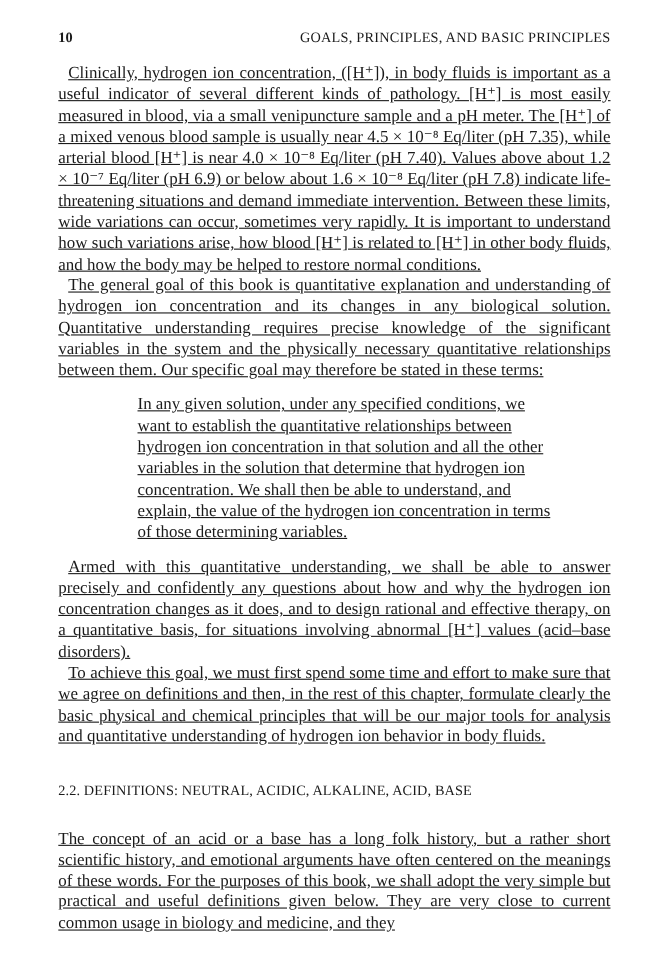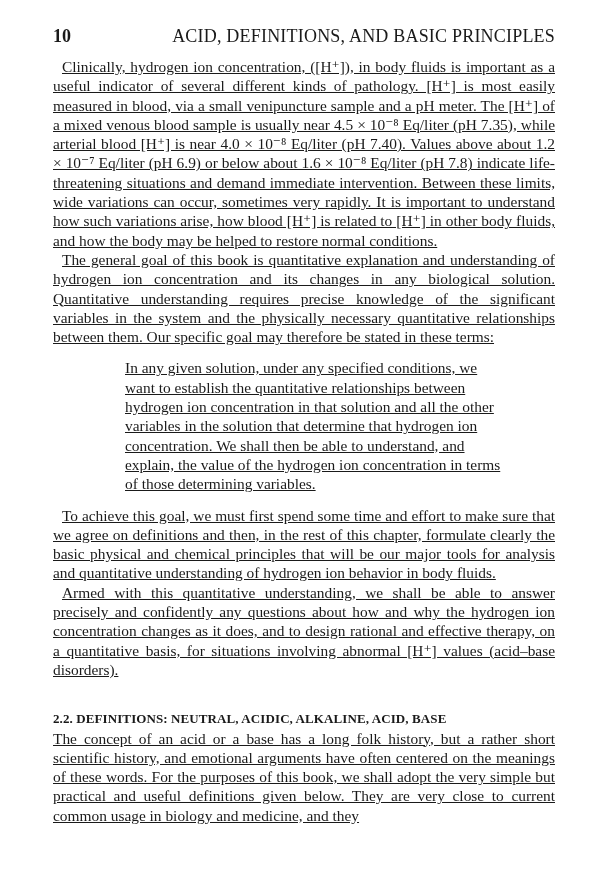--- a/index.html
+++ b/index.html
@@ -1,45 +1,45 @@
 <!DOCTYPE html>
 <html><head>
 <meta charset="utf-8">
 <style>
   html, body { margin: 0; padding: 0; background: #ffffff; }
   body { width: 600px; height: 891px; overflow: hidden; position: relative;
          font-family: "Liberation Serif", "DejaVu Serif", serif; color: #1a1a1a; }
   .page { position: absolute; left: 53px; top: 26px; width: 502px; }
   .running-head { display: flex; justify-content: space-between; align-items: baseline;
-                  font-size: 18px; height: 20px; }
+                  font-size: 13px; height: 20px; }
   .page-number { font-weight: bold; }
   .running-title { letter-spacing: 0.2px; }
   .body-text { margin-top: 11px; font-size: 15.4px; line-height: 19.3px; text-align: justify; }
   .body-text p { margin: 0; text-indent: 9px; text-decoration: underline; }
   .body-text p.noindent { text-indent: 0; }
   .quote { margin: 12px 0 12px 32px; width: 420px; text-align: left; }
   .quote p { text-indent: 0; margin-left: 40px; }
-  .section-heading { font-weight: bold; font-size: 13px; margin: 30px 0 0 0; letter-spacing: 0.1px; }
+  .section-heading { font-weight: normal; font-size: 13px; margin: 30px 0 24px 0; letter-spacing: 0.1px; }
 </style>
 </head>
 <body>
 
 <div class="page">
   <div class="running-head">
     <span class="page-number">10</span>
-    <span class="running-title">ACID, DEFINITIONS, AND BASIC PRINCIPLES</span>
+    <span class="running-title">GOALS, PRINCIPLES, AND BASIC PRINCIPLES</span>
   </div>
 
   <div class="body-text">
     <p>Clinically, hydrogen ion concentration, ([H⁺]), in body fluids is important as a useful indicator of several different kinds of pathology. [H⁺] is most easily measured in blood, via a small venipuncture sample and a pH meter. The [H⁺] of a mixed venous blood sample is usually near 4.5 × 10⁻⁸ Eq/liter (pH 7.35), while arterial blood [H⁺] is near 4.0 × 10⁻⁸ Eq/liter (pH 7.40). Values above about 1.2 × 10⁻⁷ Eq/liter (pH 6.9) or below about 1.6 × 10⁻⁸ Eq/liter (pH 7.8) indicate life-threatening situations and demand immediate intervention. Between these limits, wide variations can occur, sometimes very rapidly. It is important to understand how such variations arise, how blood [H⁺] is related to [H⁺] in other body fluids, and how the body may be helped to restore normal conditions.</p>
     <p>The general goal of this book is quantitative explanation and understanding of hydrogen ion concentration and its changes in any biological solution. Quantitative understanding requires precise knowledge of the significant variables in the system and the physically necessary quantitative relationships between them. Our specific goal may therefore be stated in these terms:</p>
 
     <div class="quote">
       <p>In any given solution, under any specified conditions, we want to establish the quantitative relationships between hydrogen ion concentration in that solution and all the other variables in the solution that determine that hydrogen ion concentration. We shall then be able to understand, and explain, the value of the hydrogen ion concentration in terms of those determining variables.</p>
     </div>
 
+    <p>Armed with this quantitative understanding, we shall be able to answer precisely and confidently any questions about how and why the hydrogen ion concentration changes as it does, and to design rational and effective therapy, on a quantitative basis, for situations involving abnormal [H⁺] values (acid–base disorders).</p>
     <p>To achieve this goal, we must first spend some time and effort to make sure that we agree on definitions and then, in the rest of this chapter, formulate clearly the basic physical and chemical principles that will be our major tools for analysis and quantitative understanding of hydrogen ion behavior in body fluids.</p>
-    <p>Armed with this quantitative understanding, we shall be able to answer precisely and confidently any questions about how and why the hydrogen ion concentration changes as it does, and to design rational and effective therapy, on a quantitative basis, for situations involving abnormal [H⁺] values (acid–base disorders).</p>
 
     <div class="section-heading">2.2. DEFINITIONS: NEUTRAL, ACIDIC, ALKALINE, ACID, BASE</div>
     <p class="noindent">The concept of an acid or a base has a long folk history, but a rather short scientific history, and emotional arguments have often centered on the meanings of these words. For the purposes of this book, we shall adopt the very simple but practical and useful definitions given below. They are very close to current common usage in biology and medicine, and they</p>
   </div>
 </div>
 
 </body></html>

